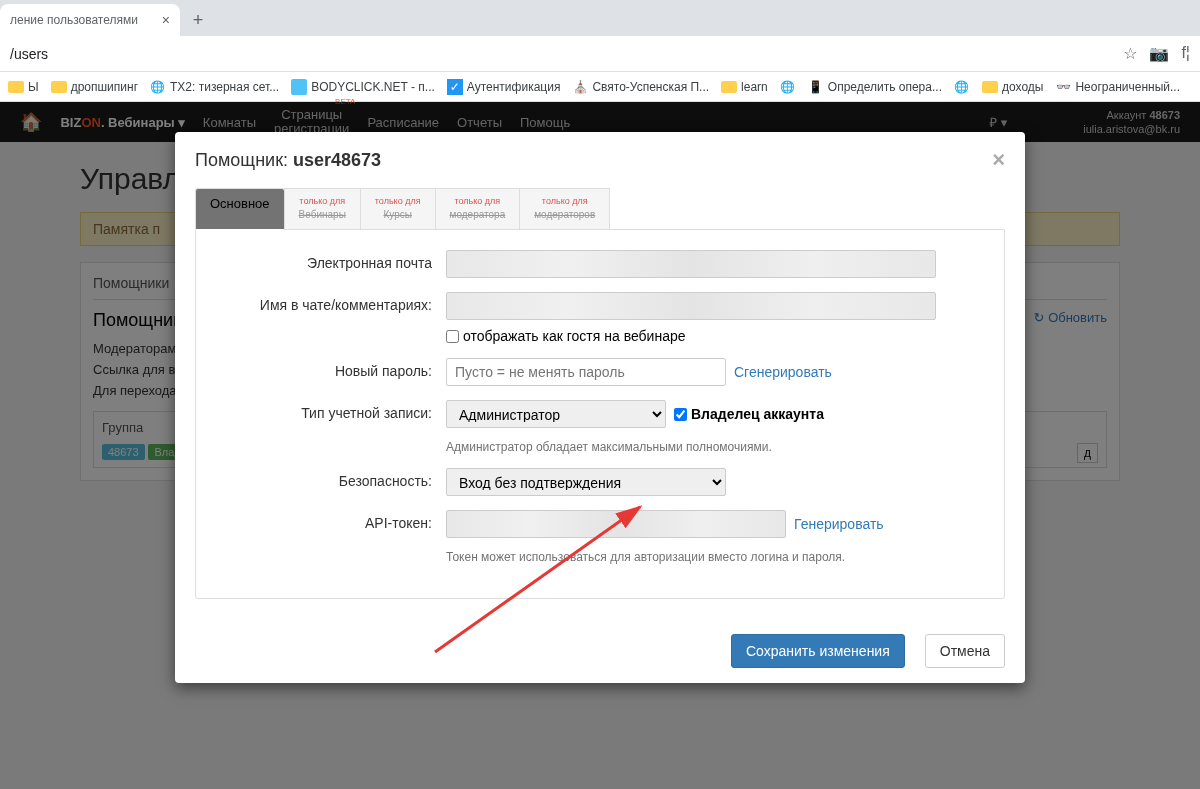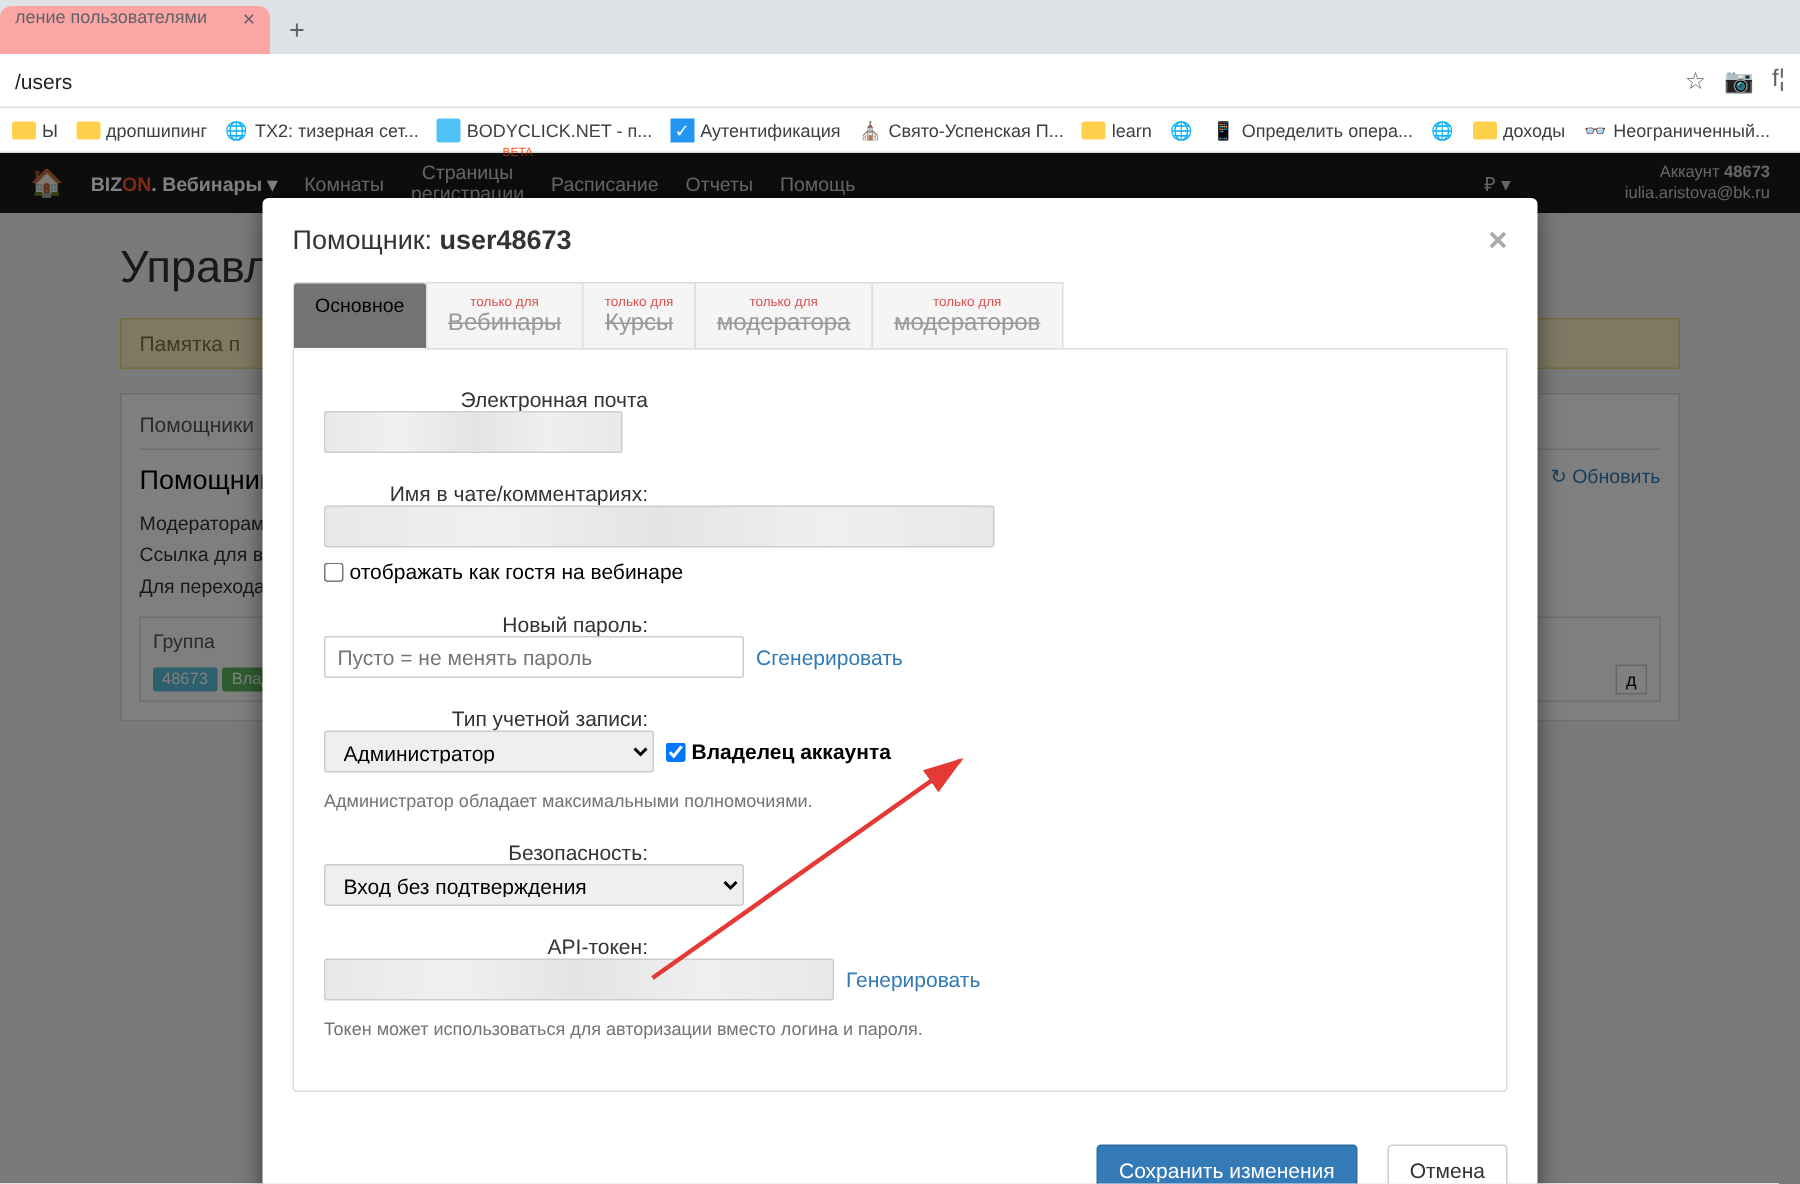--- a/index.html
+++ b/index.html
@@ -1,20 +1,20 @@
 <!DOCTYPE html>
 <html><head>
 <meta charset="utf-8">
 <style>
 * { box-sizing: border-box; margin: 0; padding: 0; }
 body { font-family: -apple-system, BlinkMacSystemFont, "Segoe UI", Arial, sans-serif; font-size: 14px; background: #fff; overflow: hidden; }
 
 
 .browser-tab-bar { height: 36px; background: #dee1e6; display: flex; align-items: flex-end; padding-left: 0; }
-.browser-tab { background: #fca5a5; height: 32px; display: flex; align-items: flex-start; padding: 0 10px; border-radius: 8px 8px 0 0; font-size: 12px; color: #5f6368; gap: 8px; min-width: 180px; }
+.browser-tab { background: #ffffff; height: 32px; display: flex; align-items: center; padding: 0 10px; border-radius: 8px 8px 0 0; font-size: 12px; color: #5f6368; gap: 8px; min-width: 180px; }
 .browser-tab .close { font-size: 14px; color: #5f6368; cursor: pointer; margin-left: auto;}
 .new-tab { width: 28px; height: 28px; display: flex; align-items: center; justify-content: center; color: #5f6368; font-size: 18px; cursor: pointer; margin-left: 4px; margin-bottom: 2px;}
 .url-bar { height: 36px; background: #fff; border-bottom: 1px solid #e0e0e0; display: flex; align-items: center; padding: 0 10px; gap: 20px; font-size: 14px; color: #202124;}
 .url-bar .omnibox { flex: 1; }
 .url-bar .icons-right { display:flex; gap:12px; color:#5f6368; font-size:16px;}
 .bookmarks-bar { height: 30px; background: #fff; border-bottom: 1px solid #dadce0; display: flex; align-items: center; padding: 0 8px; gap: 12px; font-size: 12px; color: #3c4043; overflow: hidden;}
 .bookmark-item { display: flex; align-items: center; gap: 4px; white-space: nowrap; cursor: pointer;}
 .bm-ico { width:16px; height:16px; display:inline-flex; align-items:center; justify-content:center; font-size:12px;}
 .bm-folder { background:#ffd04c; border-radius:2px; width:16px; height:12px;}
 .bm-globe { color:#5f6368; }
@@ -45,23 +45,23 @@
 .modal-header { padding:15px 20px; display:flex; align-items:center; justify-content:space-between;}
 .modal-title { font-size:18px; color:#333;}
 .modal-title b{ font-weight:600;}
 .modal-close { font-size:22px; color:#aaa; cursor:pointer; font-weight:bold;}
 .modal-body { padding: 0 20px 20px;}
 .modal-tabs { display:flex; border-bottom:0;}
 .modal-tab { padding:8px 14px; font-size:13px; cursor:pointer; position:relative; text-align:center; line-height:1.1;}
 .modal-tab.active { background:#737373; border:1px solid #ddd; border-bottom-color:#fff; border-radius:3px 3px 0 0;}
 .modal-tab:not(.active){ background:#f5f5f5; border:1px solid #ddd; margin-left:-1px;}
 .modal-tab .redtxt{ color:#d9534f; font-size:9px; display:block;}
-.modal-tab .strike{ text-decoration:line-through; color:#999; font-size:16px;}
+.modal-tab .strike{ text-decoration:line-through; color:#999; font-size:10px;}
 .form-panel { border:1px solid #ddd; border-top:1px solid #ddd; margin-top:-1px; padding:20px; border-radius:0 0 3px 3px;}
-.form-row { display:flex; align-items:flex-start; margin-bottom:14px;flex-direction:column; }
+.form-row { display:flex; align-items:flex-start; margin-bottom:14px; }
 .form-label { width:230px; text-align:right; padding-right:14px; padding-top:5px; font-size:14px; color:#333;}
 .form-field { flex:1; display:flex; flex-wrap:wrap; align-items:center; gap:8px;}
 .text-input { border:1px solid #ccc; padding:5px 8px; font-size:14px; border-radius:2px; }
 .wide{ width:100%; max-width:490px;}
 .med{ width:280px;}
 .blurred { background: linear-gradient(90deg,#e8e8e8,#f0f0f0,#e4e4e4,#efefef,#e8e8e8); color:transparent;}
 .help-text{ font-size:12px; color:#737373; width:100%; margin-top:4px;}
 .link{ color:#337ab7; cursor:pointer; font-size:14px;}
 select.text-input{ height:28px; background:#efefef;}
 .checkbox-lbl{ display:flex; align-items:center; gap:4px; font-size:14px;}

